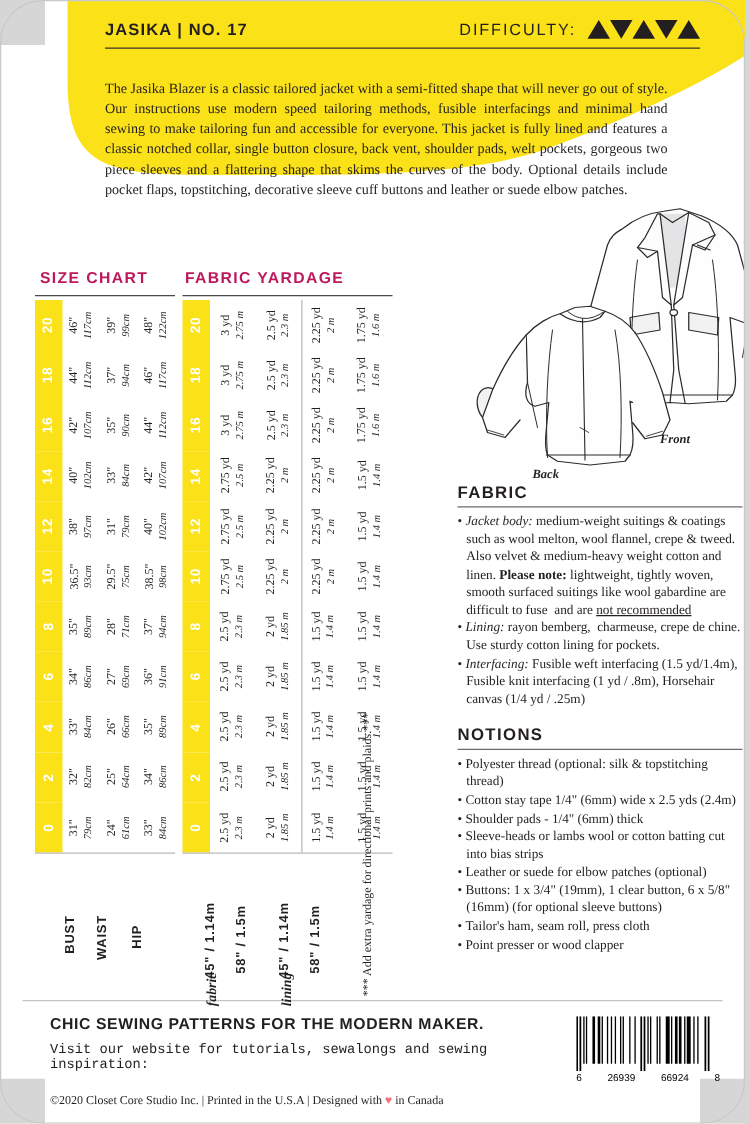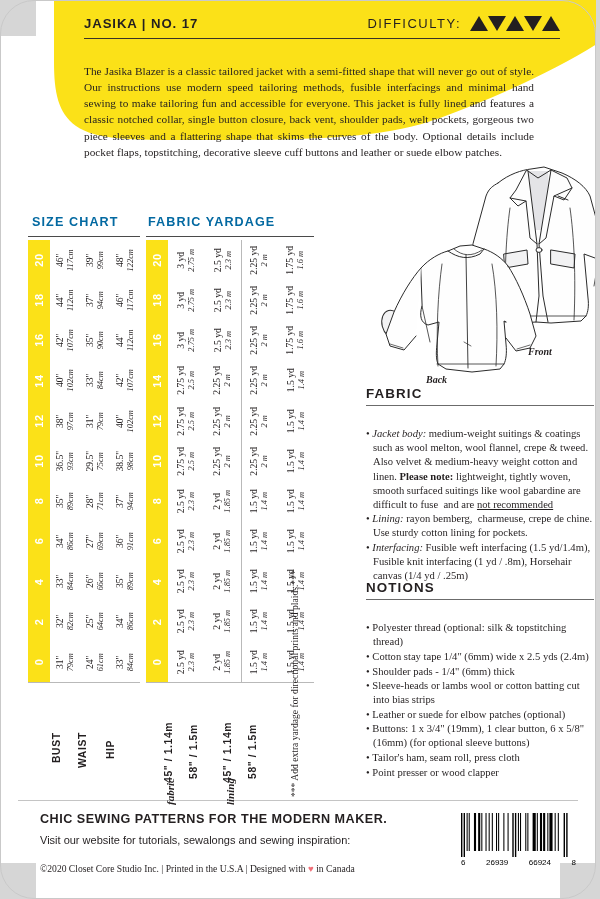--- a/index.html
+++ b/index.html
@@ -94,21 +94,21 @@
     position: absolute;
     font-family: "Liberation Serif", serif;
     font-weight: bold; font-style: italic;
     font-size: 10px; color: #231f20;
   }
 
   
   .chart-head {
     position: absolute;
     font-size: 12.6px; font-weight: bold; letter-spacing: 1.1px;
-    color: #0369a1;
+    color: #be185d;
     z-index: 5;
   }
   #h-size { left: 32px; top: 215px; }
   #h-yard { left: 148px; top: 215px; }
   .head-rule {
     position: absolute;
     height: 1.3px; background: #4a4a4a; z-index: 5;
   }
   #rule-size { left: 28px; top: 236px; width: 112px; }
   #rule-yard { left: 146px; top: 236px; width: 168px; }
@@ -191,21 +191,21 @@
 
   
   .sect { position: absolute; width: 228px; left: 366px; z-index: 5; }
   #sect-fabric  { top: 386px; }
   #sect-notions { top: 580px; }
   .sect h2 {
     font-size: 13.4px; font-weight: bold; letter-spacing: 1.1px;
     color: #231f20;
   }
   .sect .srule { height: 1.3px; background: #6b6b6b; margin-top: 4px; }
-  .sect ul { list-style: none; margin-top: 21px; }
+  .sect ul { list-style: none; margin-top: 5px; }
   .sect li {
     font-family: "Liberation Serif", serif;
     font-size: 10.6px; line-height: 1.33;
     color: #231f20;
     text-indent: -7px; padding-left: 7px;
     margin-bottom: 0.5px;
   }
   .sect li::before { content: "\2022\00a0"; }
   .sect li i { font-style: italic; }
   .sect li b { font-weight: bold; }
@@ -214,21 +214,21 @@
   
   #foot-rule {
     position: absolute; left: 18px; right: 18px; top: 800px;
     height: 1px; background: #c4c4c4; z-index: 5;
   }
   #footer { position: absolute; left: 40px; top: 812px; width: 420px; z-index: 5; }
   .foot-tag {
     font-size: 12.6px; font-weight: bold; letter-spacing: 0.5px; color: #231f20;
   }
   .foot-visit {
-    font-family: Liberation Sans, sans-serif;
+    font-family: Liberation Mono, monospace;
     font-size: 11px; color: #231f20; margin-top: 8px;
   }
   .foot-url {
     font-family: "Liberation Serif", serif;
     font-size: 11.4px; font-weight: bold; color: #231f20; margin-top: 1px;
   }
   .foot-copy {
     font-family: "Liberation Serif", serif;
     font-size: 9.6px; color: #231f20; margin-top: 17px;
   }

